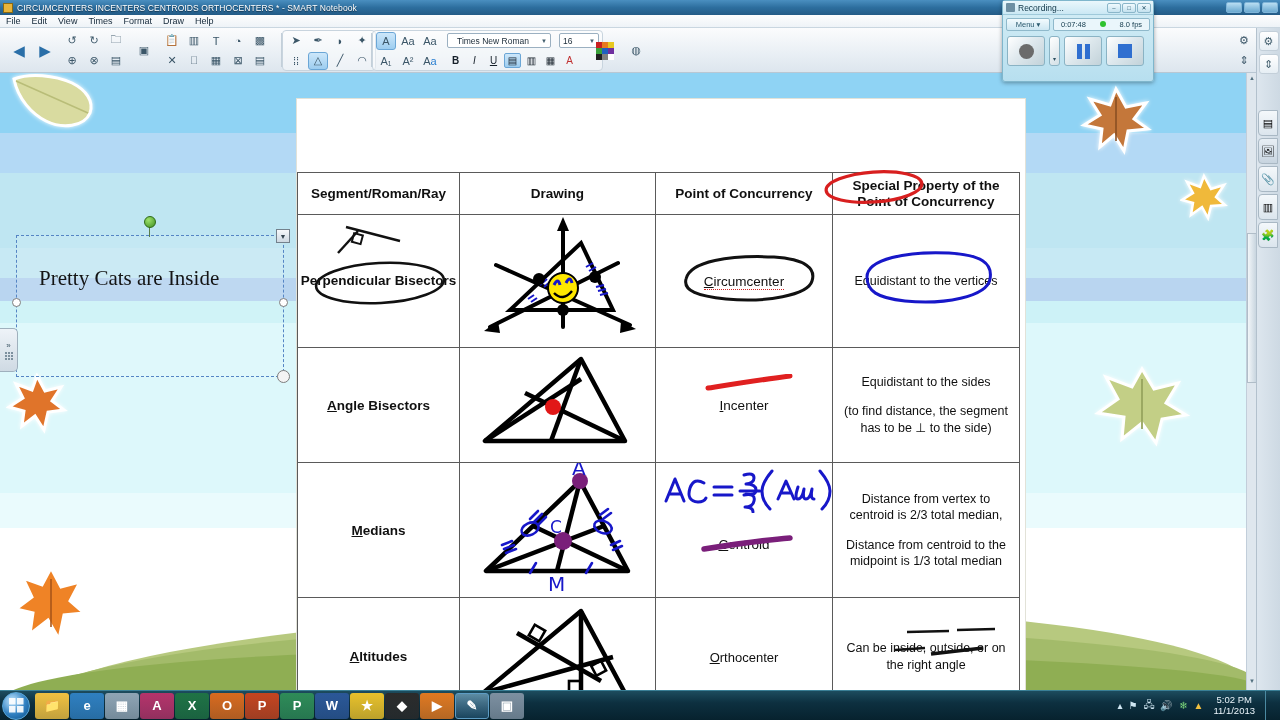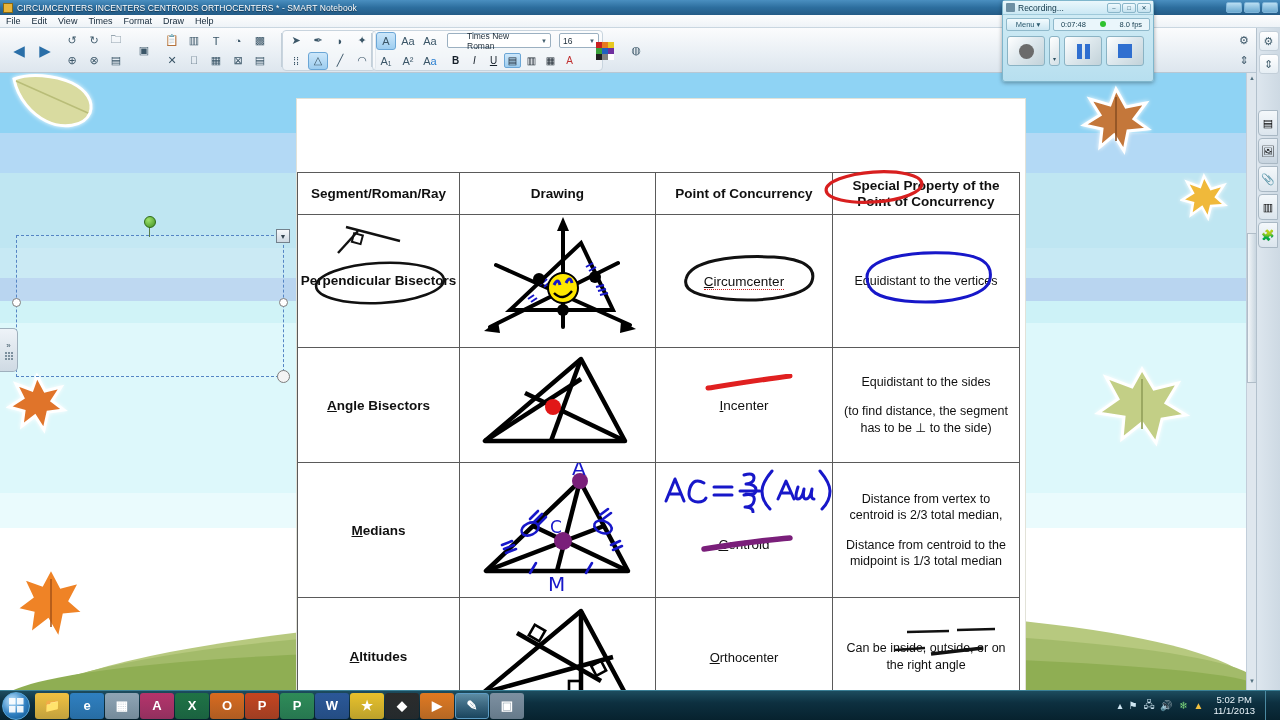--- a/index.html
+++ b/index.html
@@ -50,21 +50,21 @@
   }
   .tbtn.on{ background:linear-gradient(180deg,#cde7fa,#9dcdf0); border:1px solid #6ba6d6;}
   .tcol{ display:flex; flex-direction:column; gap:2px; }
   .trow{ display:flex; gap:2px; }
   .sep{ width:1px;height:34px;background:#c3cfd9; margin:0 5px;}
   .grpbox{ border:1px solid #c8d4de; border-radius:4px; background:rgba(255,255,255,.45);
            padding:1px 3px; display:flex; align-items:center;}
   .arrowbtn{ font-size:15px; color:#2a6fa8; width:26px; text-align:center;}
   #fontsel{
     width:104px;height:15px;border:1px solid #9bb0c1;background:#fff;border-radius:2px;
-    font-size:8.5px; color:#1b2b38; padding:0 12px 0 19px; display:flex;align-items:center;
+    font-size:8.5px; color:#1b2b38; padding:0 12px 0 9px; display:flex;align-items:center;
     position:relative;
   }
   #fontsel .car,#sizesel .car{position:absolute;right:3px;top:4px;font-size:6px;color:#44606f;}
   #sizesel{
     width:40px;height:15px;border:1px solid #9bb0c1;background:#fff;border-radius:2px;
     font-size:8.5px;color:#1b2b38;padding:0 12px 0 3px;display:flex;align-items:center;position:relative;
   }
   .bfmt{width:17px;height:15px;display:flex;align-items:center;justify-content:center;font-size:10px;color:#16202a;border-radius:2px;}
   .bfmt.on{background:linear-gradient(180deg,#cde7fa,#9dcdf0);border:1px solid #6ba6d6;}
   .colorgrid{width:18px;height:18px;display:grid;grid-template-columns:repeat(3,1fr);grid-template-rows:repeat(3,1fr);}
@@ -405,20 +405,21 @@
       </svg>
   </div>
 
   <div id="textbox">
     <div id="rotStem"></div>
     <div id="rotHandle"></div>
     <div id="menuHandle">▼</div>
     <div class="hndl" style="left:-5px;top:62px;"></div>
     <div class="hndl" style="right:-5px;top:62px;"></div>
     <div id="resizeHandle"></div>
+    <div class="txt">Pretty Cats are Inside</div>
   </div>
 
   <div id="sheet">
 
     <table id="chart">
       <colgroup>
           <col class="c1">
           <col class="c2">
           <col class="c3">
           <col class="c4">

